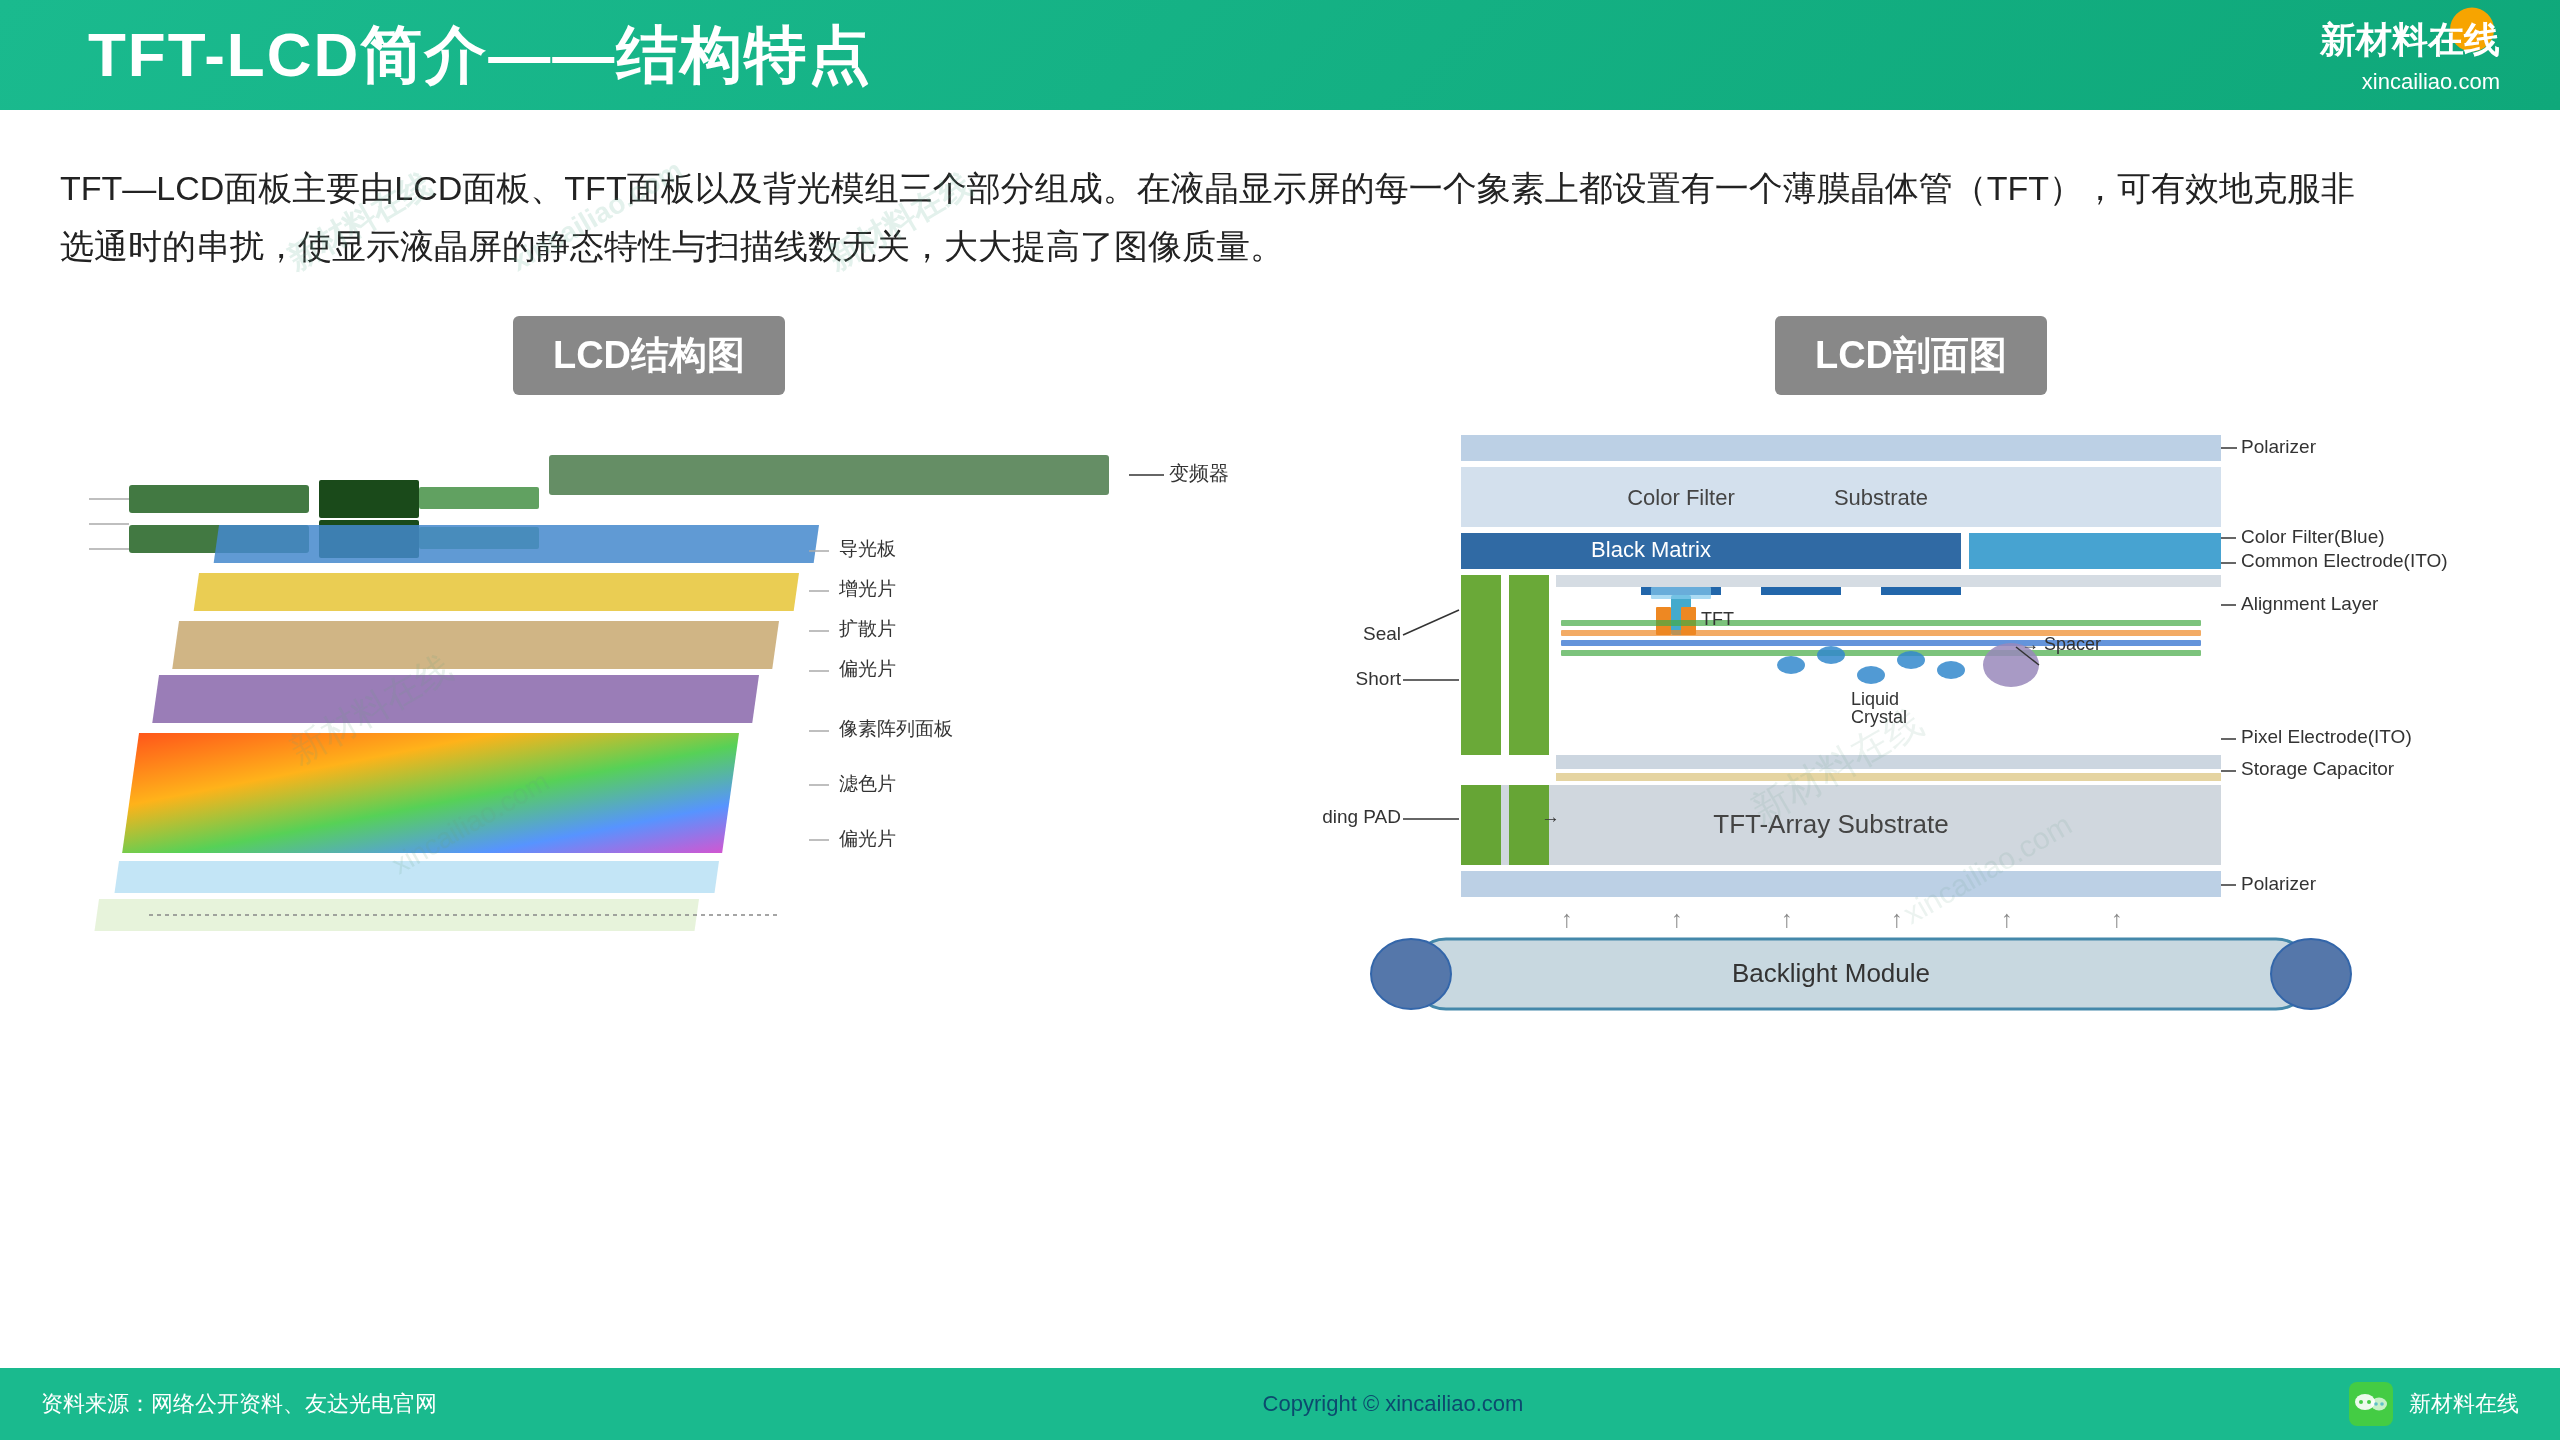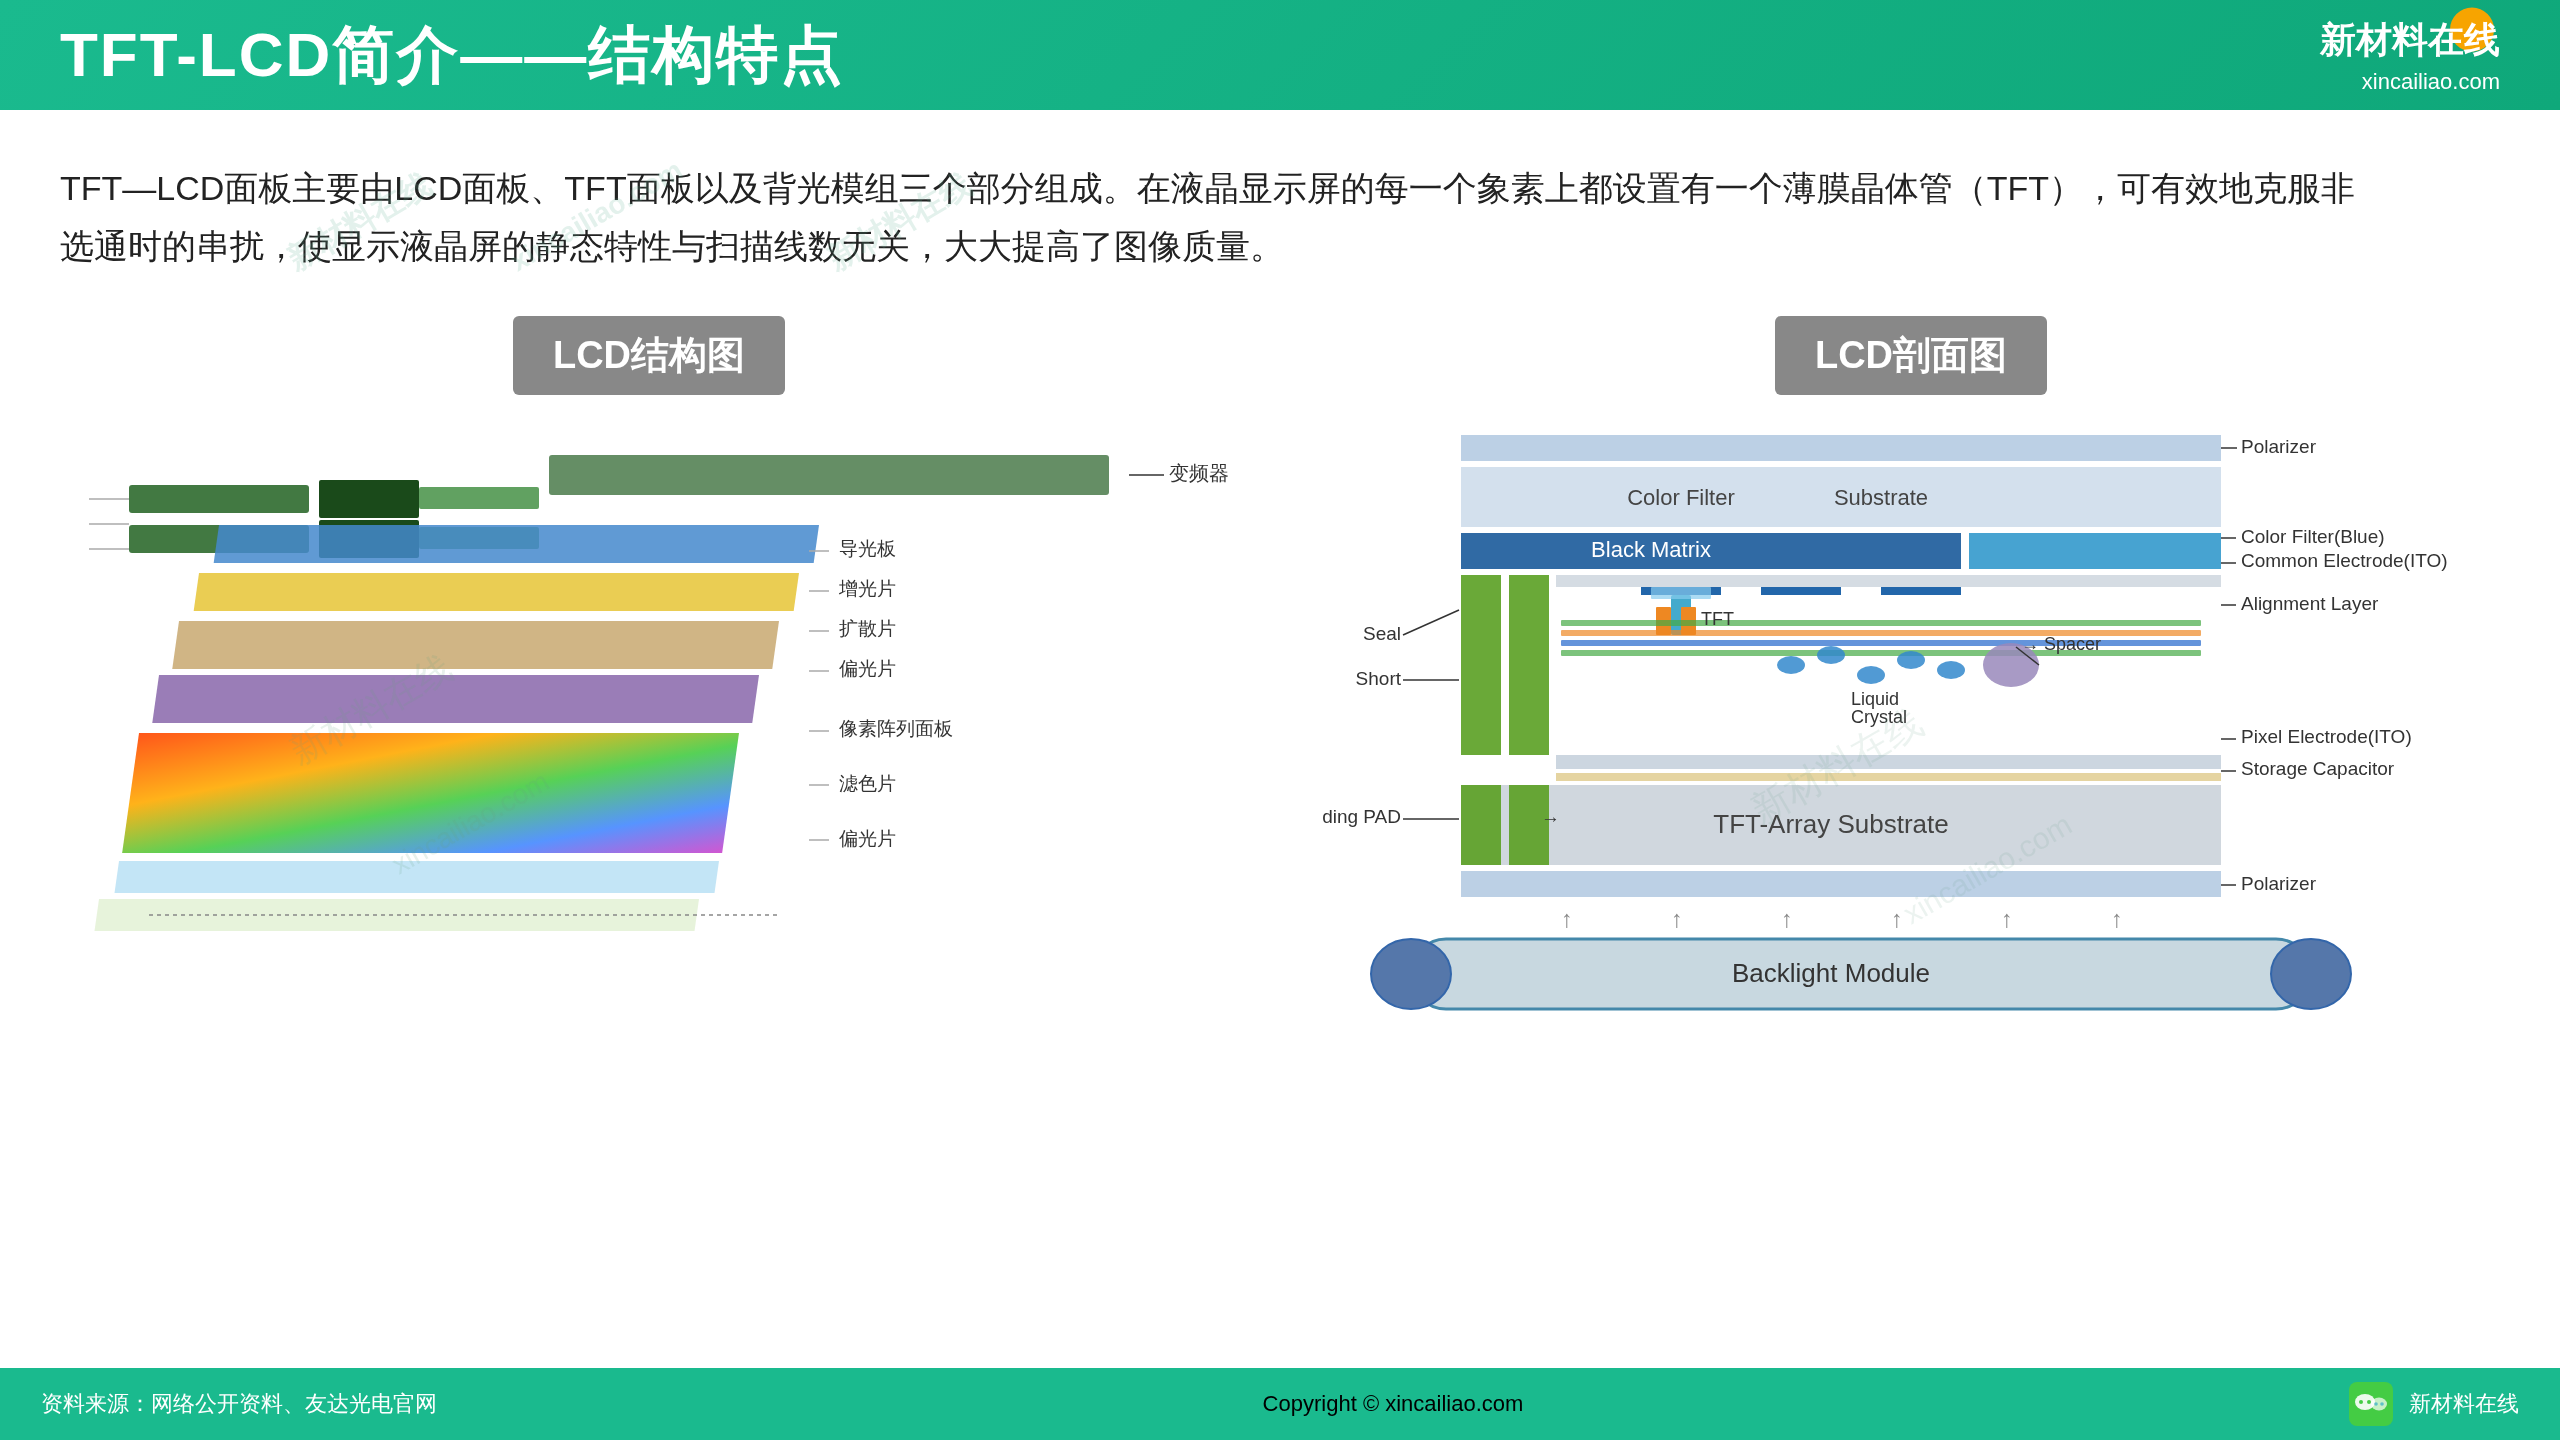--- a/index.html
+++ b/index.html
@@ -12,21 +12,21 @@
       position: relative;
     }
 
     
     .header {
       width: 100%;
       height: 110px;
       background: linear-gradient(135deg, #1aba8e 0%, #0fa87a 100%);
       display: flex;
       align-items: center;
-      padding: 0 60px;
+      padding: 0 88px;
       position: relative;
     }
     .header-title {
       color: #ffffff;
       font-size: 62px;
       font-weight: 900;
       letter-spacing: 2px;
     }
     .header-logo {
       position: absolute;
@@ -106,21 +106,21 @@
       display: flex;
       align-items: center;
       justify-content: space-between;
       padding: 0 41px;
     }
     .footer-left {
       color: #fff;
       font-size: 22px;
     }
     .footer-center {
-      color: #000000;
+      color: #0c4a6e;
       font-size: 22px;
     }
     .footer-wechat {
       display: flex;
       align-items: center;
       gap: 16px;
       color: #fff;
       font-size: 22px;
     }
 

